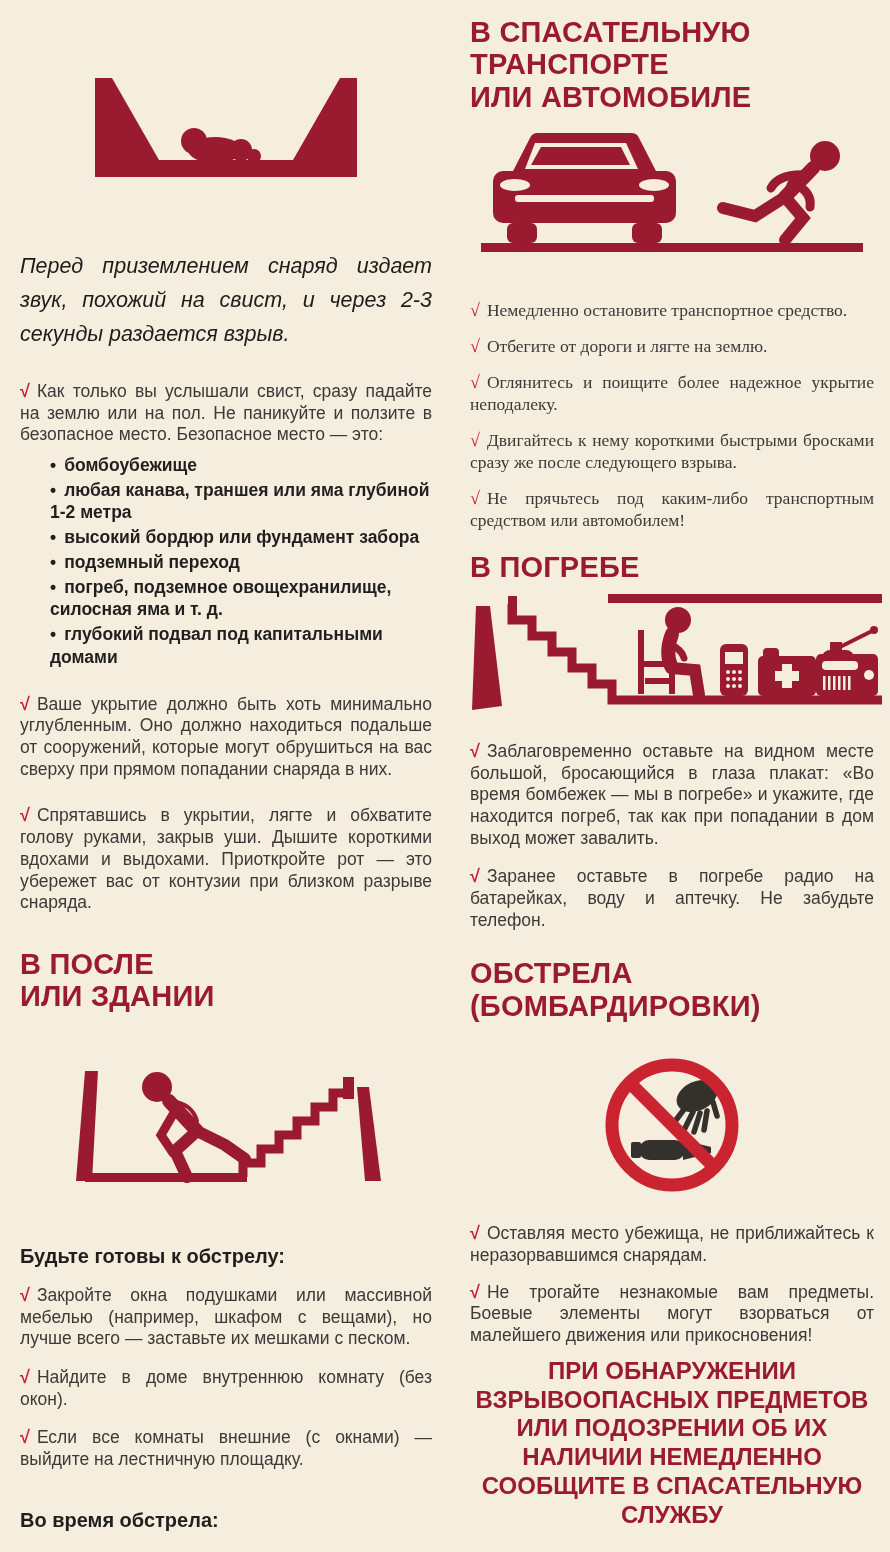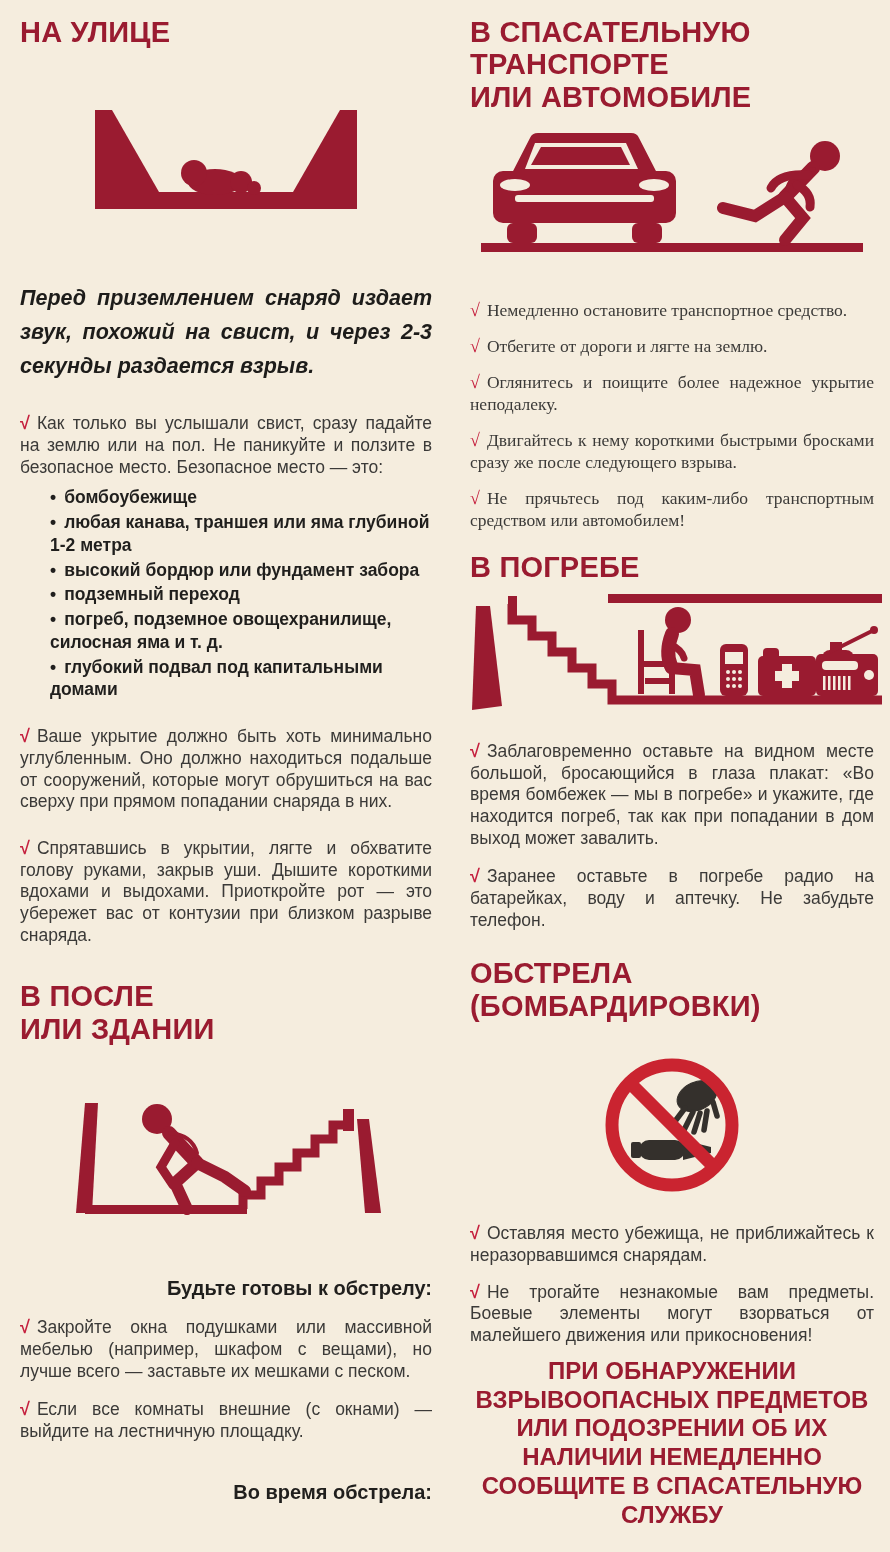--- a/index.html
+++ b/index.html
@@ -11,29 +11,29 @@
   }
   .poster{display:flex;gap:38px;padding:16px 16px 0 20px;}
   .col{width:412px;flex:0 0 412px;}
   .col.right{width:404px;flex:0 0 404px;}
 
   h2{
     margin:0;color:#9a1b30;font-size:29px;line-height:1.12;
     font-weight:bold;letter-spacing:.2px;
   }
   h2 span{display:block;}
-  h3{margin:0;color:#201f1d;font-size:20px;font-weight:bold;text-align:right;}
+  h3{margin:0;color:#201f1d;font-size:20px;font-weight:bold;}
 
   .fig{text-align:center;}
   .fig svg{display:inline-block;}
 
   .fig-street{margin-top:62px;}
   .lead{
     margin:60px 0 0 0;color:#1d1c1a;font-size:21.5px;line-height:1.58;
-    font-weight:bold;font-style:italic;text-align:justify;
+    font-weight:normal;font-style:italic;text-align:justify;
   }
   .check-item{
     margin:24px 0 0 0;font-size:17.5px;line-height:1.24;text-align:justify;
   }
   .ck{color:#c5203e;font-weight:bold;font-size:18px;margin-right:7px;}
   .b{color:#201f1d;font-weight:bold;margin-right:8px;}
   ul.safe-list{list-style:none;margin:8px 0 0 0;padding:0 0 0 30px;}
   ul.safe-list li{
     color:#201f1d;font-weight:bold;font-size:17.5px;line-height:1.3;
     margin-top:2px;
@@ -58,21 +58,20 @@
   .alert p{margin:0;}
   .alert-text{font-size:24px;font-weight:bold;line-height:1.2;}
 </style>
 </head>
 <body>
 
 <div class="poster">
 
   <div class="col left">
     <section class="sec-street">
-      <h2>НА УЛИЦЕ</h2>
 
       <div class="fig fig-street">
         <svg width="262" height="108" viewBox="0 0 262 108" aria-hidden="true">
           <rect x="0" y="82" width="262" height="17" fill="#9a1b30"></rect>
           <polygon points="0,0 17,0 64,82 0,82" fill="#9a1b30"></polygon>
           <polygon points="245,0 262,0 262,82 198,82" fill="#9a1b30"></polygon>
           <g fill="#9a1b30">
             <ellipse cx="120" cy="72" rx="27" ry="13"></ellipse>
             <circle cx="99" cy="63" r="13"></circle>
             <circle cx="146" cy="72" r="11"></circle>
@@ -126,20 +125,23 @@
             <path d="M126,70 L154,84 L174,98" stroke-width="12"></path>
           </g>
         </svg>
       </div>
 
       <h3 class="sub1">Будьте готовы к обстрелу:</h3>
       <p class="check-item tight">
         <span class="ck">√</span><span class="tx">Закройте окна подушками или массивной мебелью (например, шкафом с вещами), но лучше всего — заставьте их мешками с песком.</span>
       </p>
       <p class="check-item tight">
+        <span class="ck">√</span><span class="tx">Найдите в доме внутреннюю комнату (без окон).</span>
+      </p>
+      <p class="check-item tight">
         <span class="ck">√</span><span class="tx">Если все комнаты внешние (с окнами) — выйдите на лестничную площадку.</span>
       </p>
 
       <h3 class="sub2">Во время обстрела:</h3>
 
     </section>
   </div>
 
   <div class="col right">
     <section class="sec-transport">

